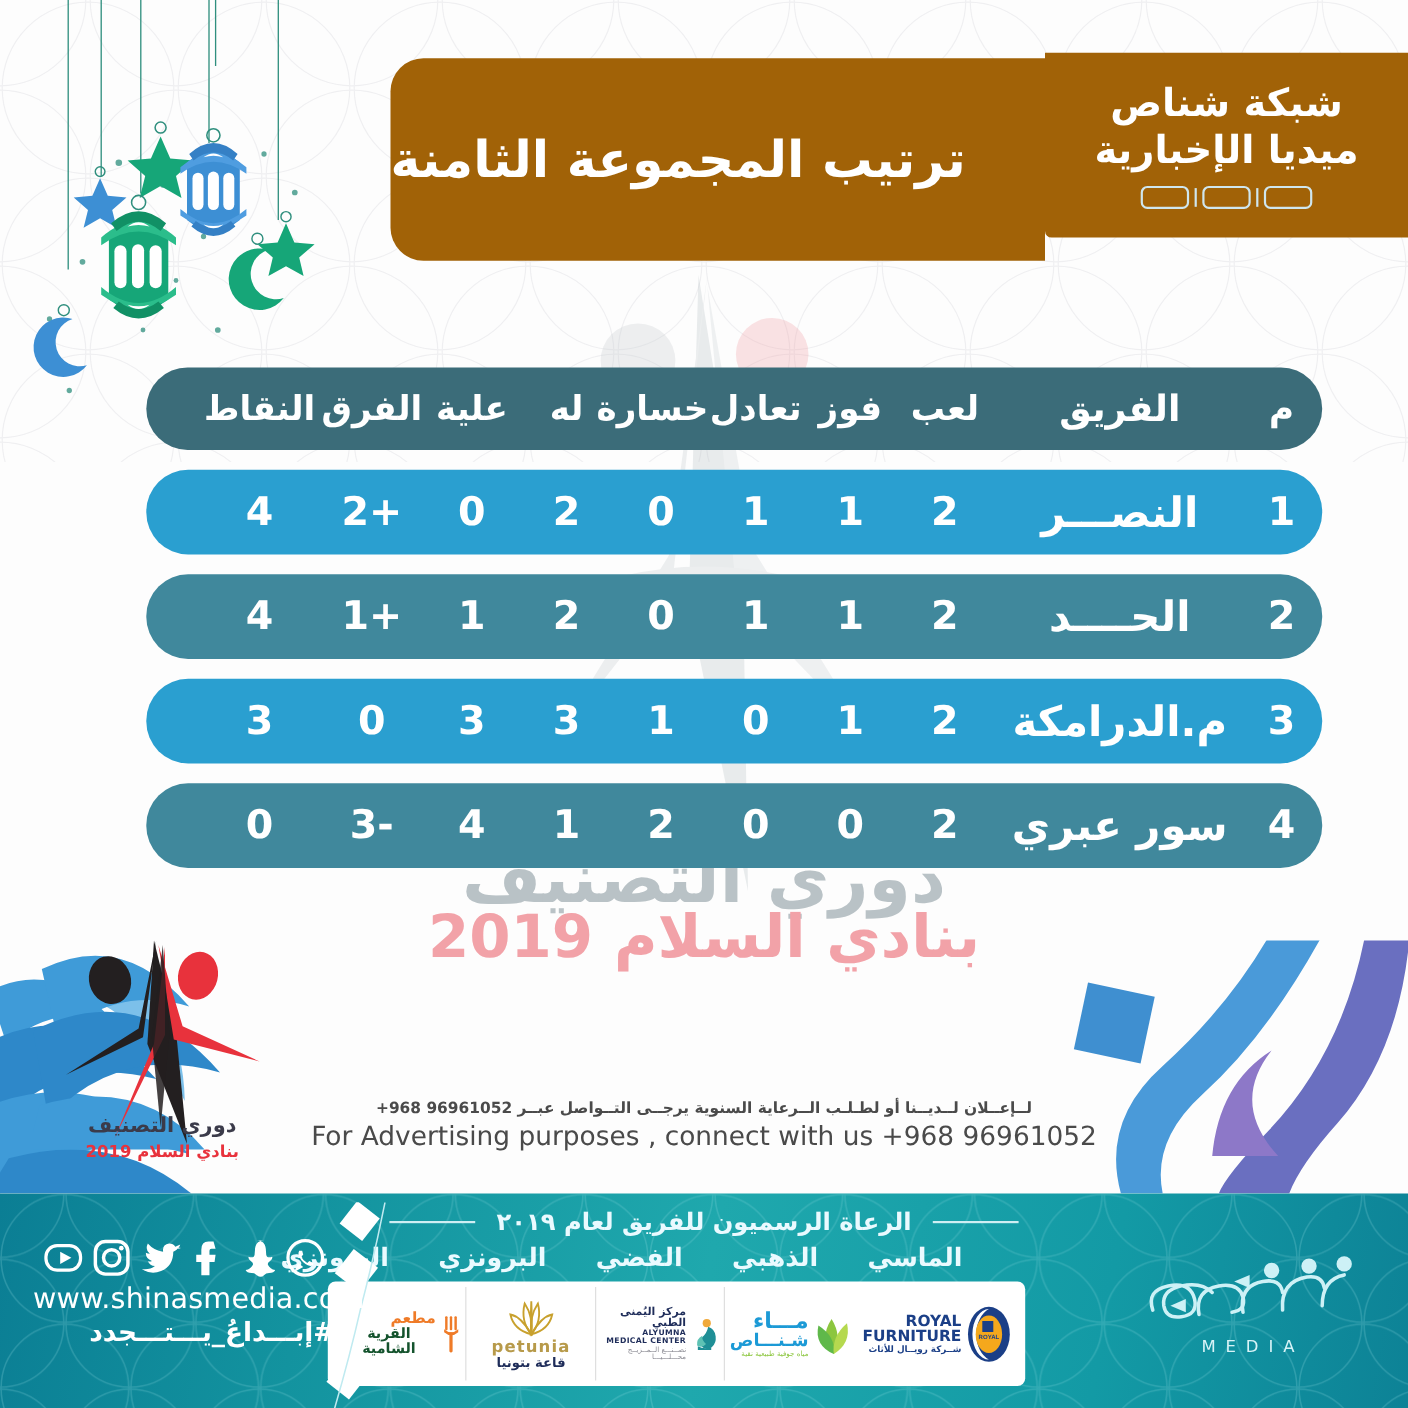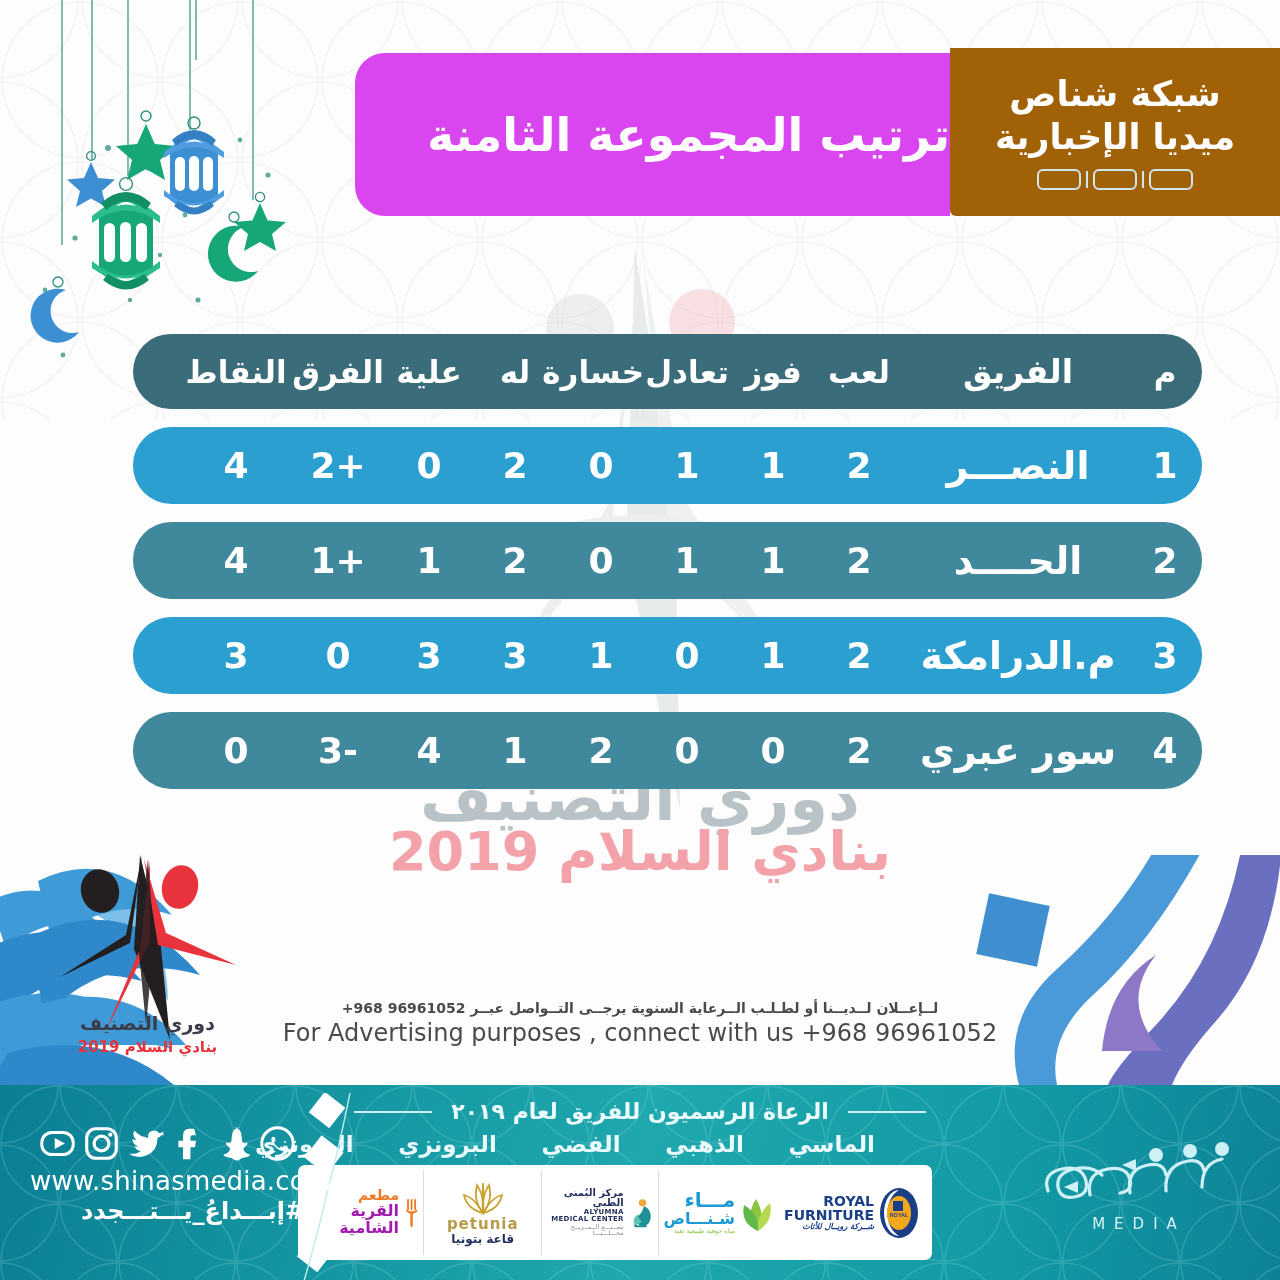--- a/index.html
+++ b/index.html
@@ -49,24 +49,24 @@
   }
   .brand-mark .bx {
     width:44px; height:21px; border:2px solid #cfe6ee; border-radius:6px;
   }
   .brand-mark .bi {
     width:2px; height:17px; background:#cfe6ee;
   }
 
   .title-pill {
     position:absolute; right:330px; top:53px;
-    width:595px; height:163px;
-    background:#d946ef;
+    width:595px; height:184px;
+    background:#a16207;
     border-radius:30px 0 0 30px;
-    display:flex; align-items:center; justify-content:flex-start;
+    display:flex; align-items:center; justify-content:flex-end;
     z-index:5;
   }
   .title-pill span {
     color:#fff; font-size:46px; font-weight:700; white-space:nowrap;
     letter-spacing:.5px;
   }
 
   
   .watermark {
     position:absolute; left:0; right:0; top:250px; height:640px;
@@ -488,21 +488,21 @@
         <svg width="40" height="52" viewBox="0 0 40 52">
           <ellipse cx="20" cy="26" rx="19" ry="25" fill="#1b3f87"></ellipse>
           <path d="M20 3 a19 25 0 0 0 0 46 a15 23 0 0 1 0 -46 Z" fill="#fff"></path>
           <ellipse cx="20" cy="26" rx="12" ry="17" fill="#f5a81c"></ellipse>
           <path d="M14 14 l10 0 l0 10 l-10 0 Z" fill="#1b3f87"></path>
           <text x="20" y="30" font-size="5.5" font-weight="700" fill="#1b3f87" text-anchor="middle" font-family="Liberation Sans,sans-serif">ROYAL</text>
         </svg>
         <div class="spon-txt">
           <span class="sp-main" style="color:#1b3f87;">ROYAL</span>
           <span class="sp-main" style="color:#1b3f87;">FURNITURE</span>
-          <span class="sp-sub" style="color:#1b3f87;font-style:italic;">شــركة رويــال للأثاث</span>
+          <span class="sp-sub" style="color:#1b3f87;">شــركة رويــال للأثاث</span>
         </div>
       </div>
 
       <div class="spon">
         <svg width="36" height="44" viewBox="0 0 36 44">
           <path d="M18 40 q-14 -14 -2 -32 q10 16 2 32 Z" fill="#8cc63f"></path>
           <path d="M18 40 q-18 -8 -14 -26 q16 10 14 26 Z" fill="#5fb84a"></path>
           <path d="M18 40 q16 -10 12 -28 q-14 12 -12 28 Z" fill="#b5d94f"></path>
         </svg>
         <div class="spon-txt">
@@ -547,21 +547,21 @@
           <g fill="#ef7b28">
             <rect x="4" y="4" width="2.4" height="14" rx="1"></rect>
             <rect x="8.6" y="4" width="2.4" height="14" rx="1"></rect>
             <rect x="13.2" y="4" width="2.4" height="14" rx="1"></rect>
             <path d="M3 17 q7 6 14 0 l0 3 q-7 6 -14 0 Z"></path>
             <rect x="8.2" y="20" width="3.2" height="20" rx="1.4"></rect>
           </g>
         </svg>
         <div class="spon-txt">
           <span class="sp-main" style="color:#ef7b28;font-size:14px;">مطعم</span>
-          <span class="sp-main" style="color:#a21caf;font-size:16px;">القرية الشامية</span>
+          <span class="sp-main" style="color:#14532d;font-size:13px;text-align:center;">القرية الشامية</span>
         </div>
       </div>
     </div>
 
     <div class="social">
       <div class="social-icons">
         <svg class="soc" viewBox="0 0 40 40">
           <circle cx="20" cy="20" r="17" fill="none" stroke="#fff" stroke-width="3.2"></circle>
           <path d="M9 34 l4 -9 l5 4 Z" fill="#fff"></path>
           <path d="M14 13 q-2 4 2 9 q4 5 9 6 q3 0 3 -3 l-4 -2 l-2 2 q-4 -2 -6 -6 l2 -2 l-1 -4 Z" fill="#fff"></path>

